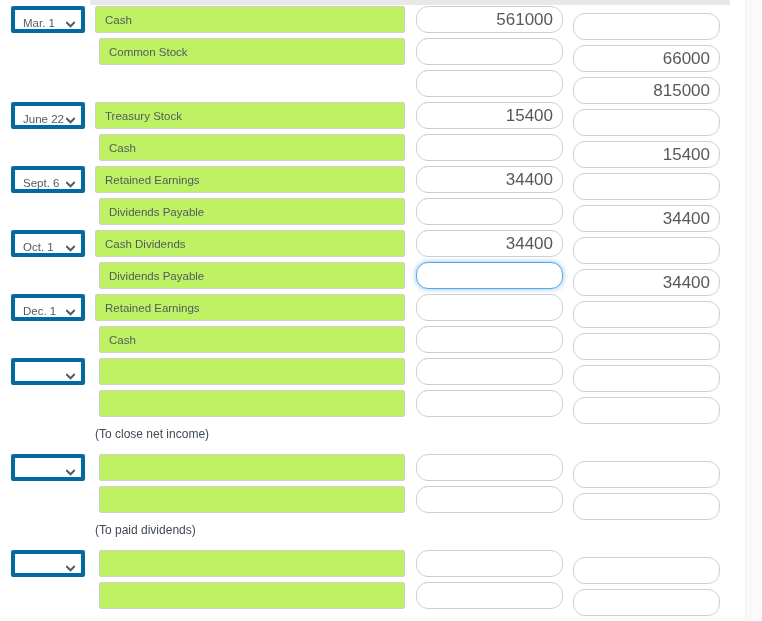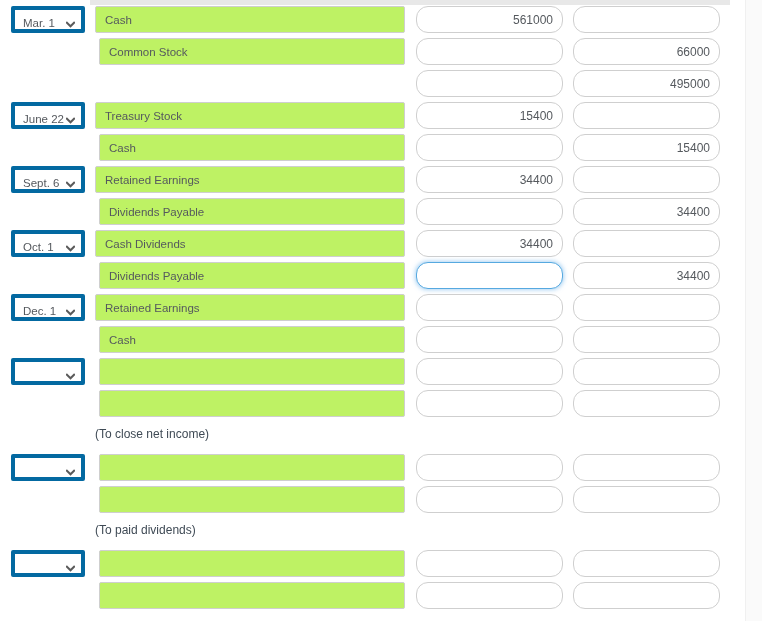--- a/index.html
+++ b/index.html
@@ -128,34 +128,34 @@
   .debit-cell {
     position: absolute;
     left: 416px;
     top: 1px;
     width: 147px;
     height: 27px;
   }
   .credit-cell {
     position: absolute;
     left: 573px;
-    top: 1px;
+    top: 8px;
     width: 147px;
     height: 40px;
     text-align: center;
   }
   .num-input {
     width: 100%;
     height: 27px;
     box-sizing: border-box;
     border: 1px solid #cfcfcf;
     border-radius: 12px;
     background: #ffffff;
     font-family: "Liberation Sans", sans-serif;
-    font-size: 12px;
+    font-size: 17px;
     color: #55595e;
     padding: 0 9px;
     outline: none;
     display: flex;
     align-items: center;
     justify-content: flex-end;
   }
 
   .num-input.focused,
   .txt-input.focused {
@@ -216,21 +216,21 @@
         </div>
         <div class="credit-cell">
           <div class="num-input">66000</div>
         </div>
       </div>
       <div class="row">
         <div class="debit-cell">
           <div class="num-input"></div>
         </div>
         <div class="credit-cell">
-          <div class="num-input">495000</div>
+          <div class="num-input">815000</div>
         </div>
       </div>
       <div class="row">
         <div class="date-cell">
           <div class="date-select">
             <span class="date-label">June 22</span>
             <span>
               <svg class="chev" viewBox="0 0 10 10" xmlns="http://www.w3.org/2000/svg">
                 <path d="M1 3 L5 7 L9 3" fill="none" stroke="#5a5a5a" stroke-width="2.2" stroke-linecap="square" stroke-linejoin="miter"></path>
               </svg>

